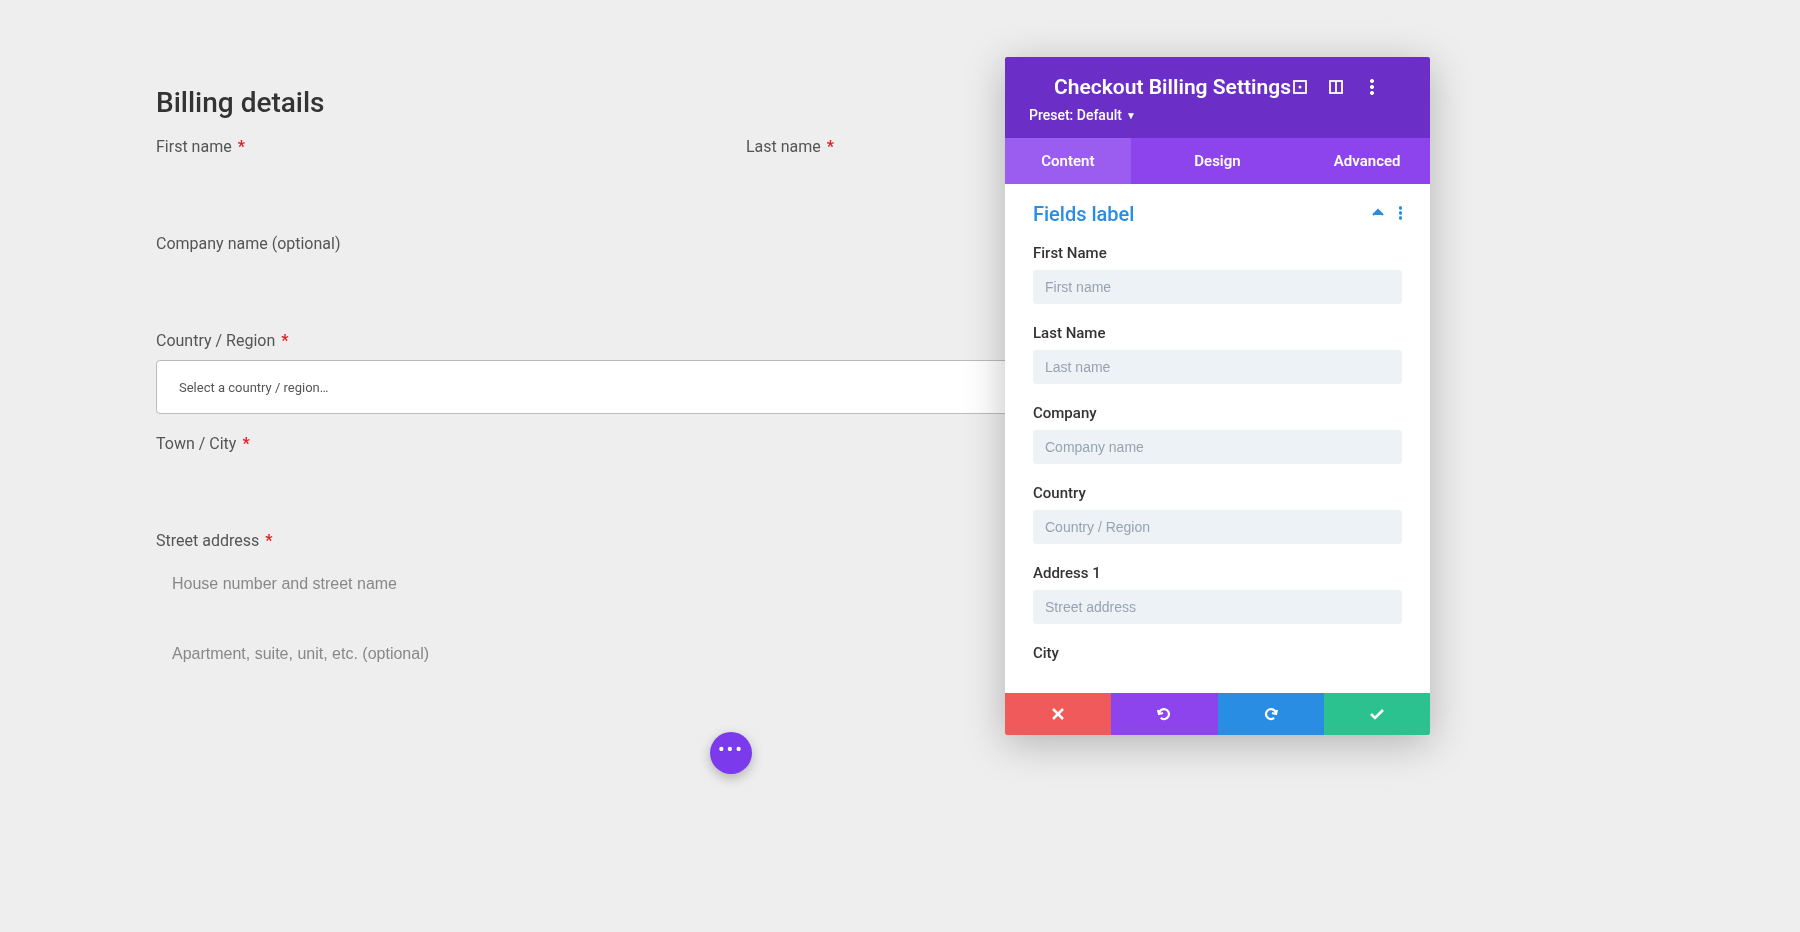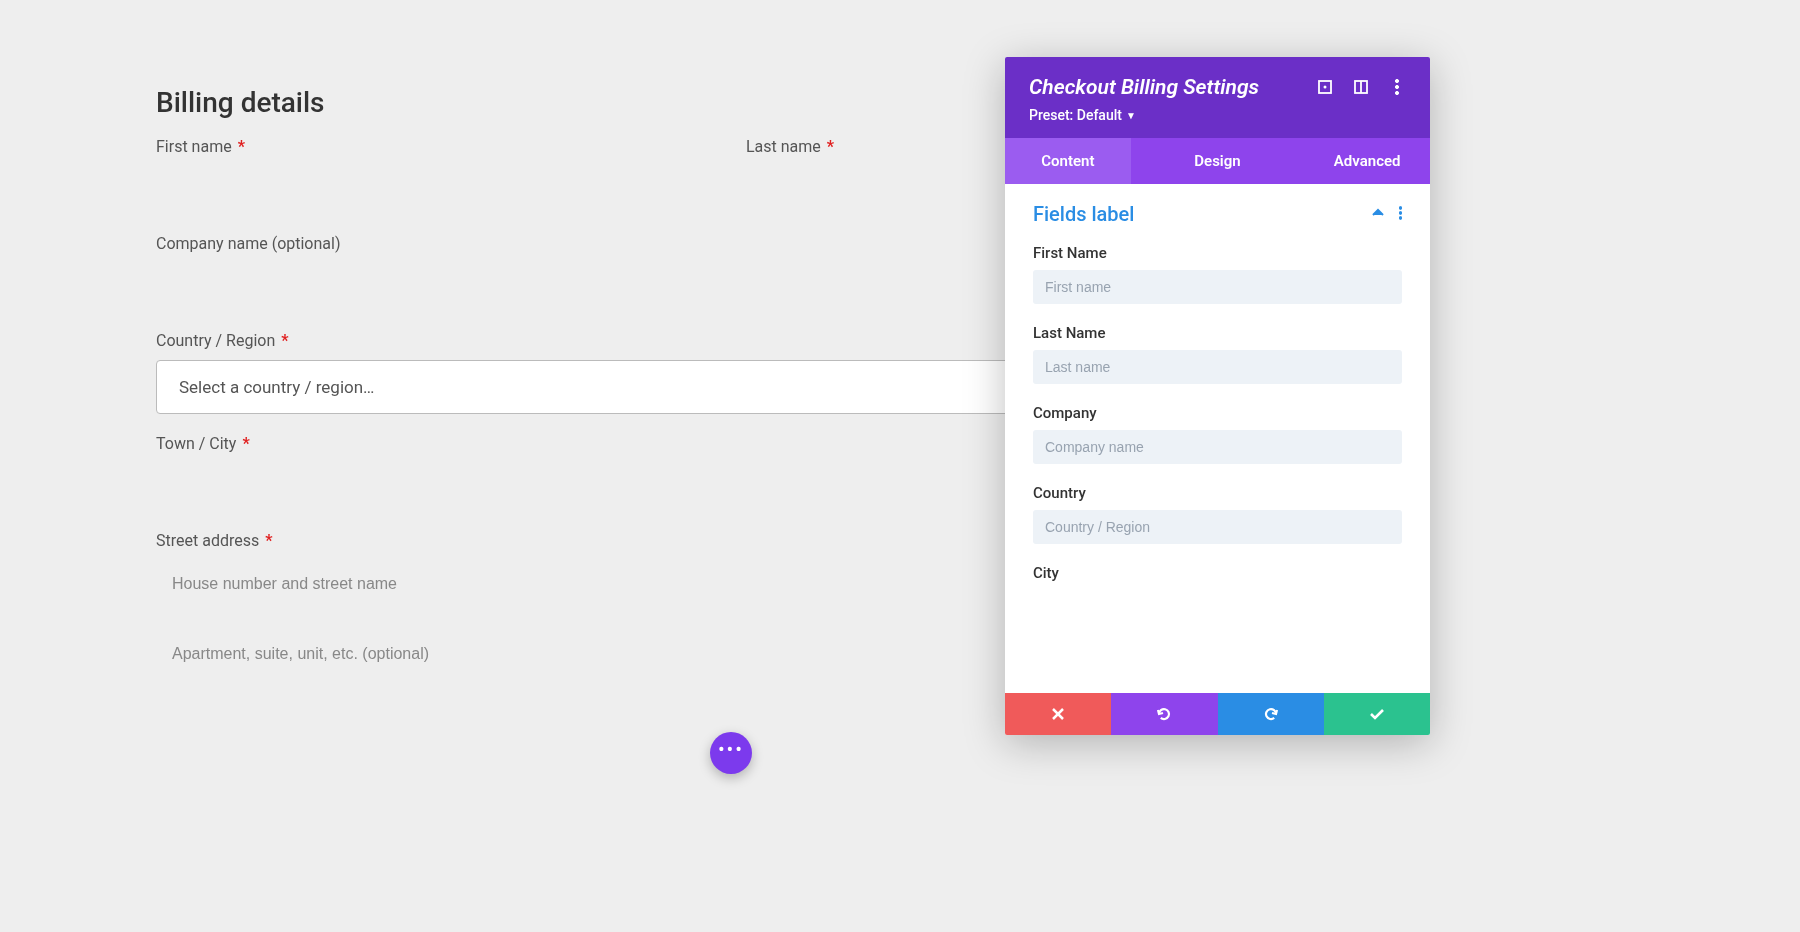--- a/index.html
+++ b/index.html
@@ -45,21 +45,21 @@
     color: #666;
   }
   .text-input::placeholder { color: #888; }
   .select-input {
     width: 100%;
     background: #fff;
     border: 1px solid #bbb;
     border-radius: 4px;
     height: 54px;
     padding: 0 22px;
-    font-size: 17px;
+    font-size: 13px;
     color: #555;
     display: flex;
     align-items: center;
     cursor: pointer;
   }
   .fab {
     position: absolute;
     left: 710px;
     top: 732px;
     width: 42px;
@@ -96,22 +96,21 @@
     overflow: hidden;
   }
   .panel-header {
     background: #6b2fc7;
     color: #fff;
     padding: 18px 24px 14px;
   }
   .panel-header-row {
     display: flex;
     align-items: center;
-    justify-content: space-between;
-    font-style: italic;
+    justify-content: center;
   }
   .panel-title {
     font-size: 21px;
     font-weight: 600;
   }
   .header-icons {
     display: flex;
     gap: 18px;
     align-items: center;
   }
@@ -326,20 +325,24 @@
     </div>
     <div class="setting-group">
       <label class="setting-label">Company</label>
       <input class="setting-input" placeholder="Company name" style="">
     </div>
     <div class="setting-group">
       <label class="setting-label">Country</label>
       <input class="setting-input" placeholder="Country / Region" style="">
     </div>
     <div class="setting-group">
+      <label class="setting-label">Address 1</label>
+      <input class="setting-input" placeholder="Street address" style="">
+    </div>
+    <div class="setting-group">
       <label class="setting-label">City</label>
     </div>
   </div>
 
   <div class="panel-footer">
     <div class="footer-btn close">
       <svg width="14" height="14" viewBox="0 0 14 14" stroke="#fff" stroke-width="2.5">
           <line x1="2" y1="2" x2="12" y2="12"></line>
           <line x1="12" y1="2" x2="2" y2="12"></line>
         </svg>

